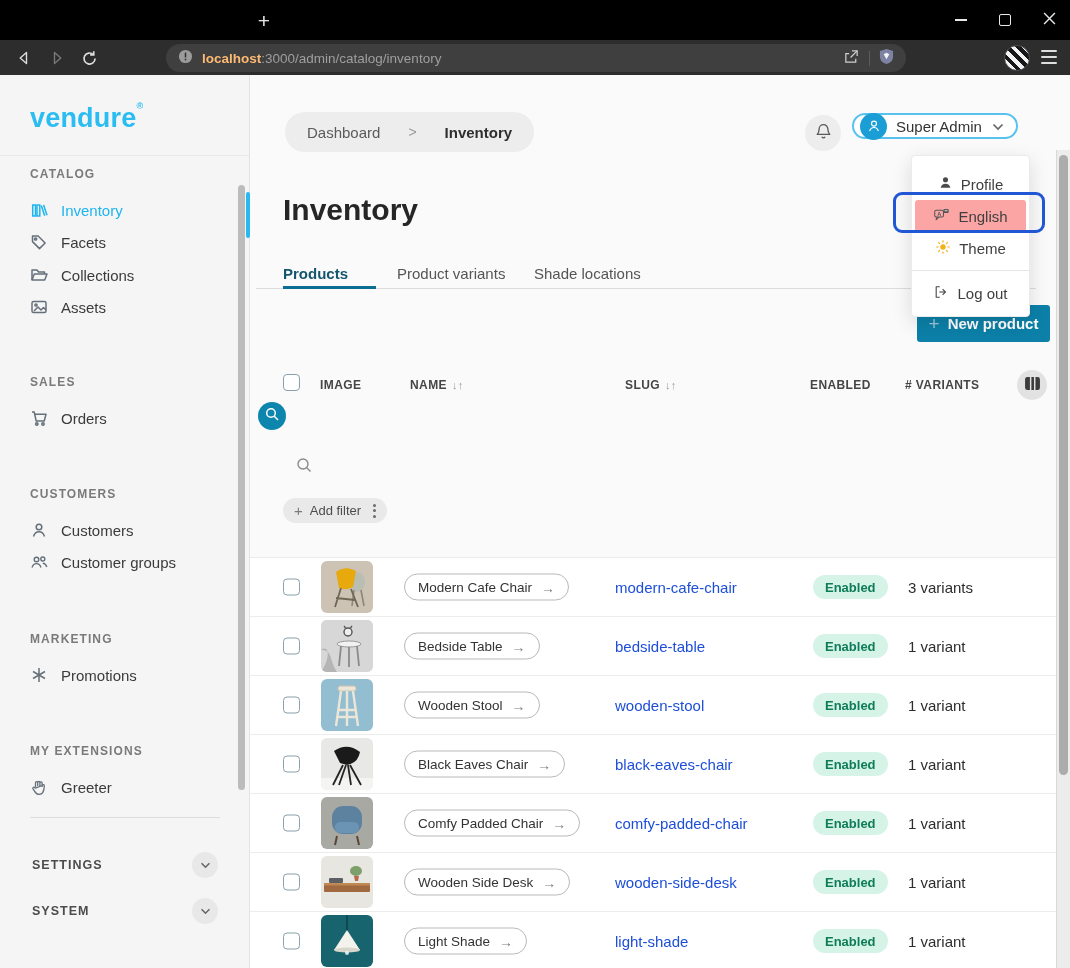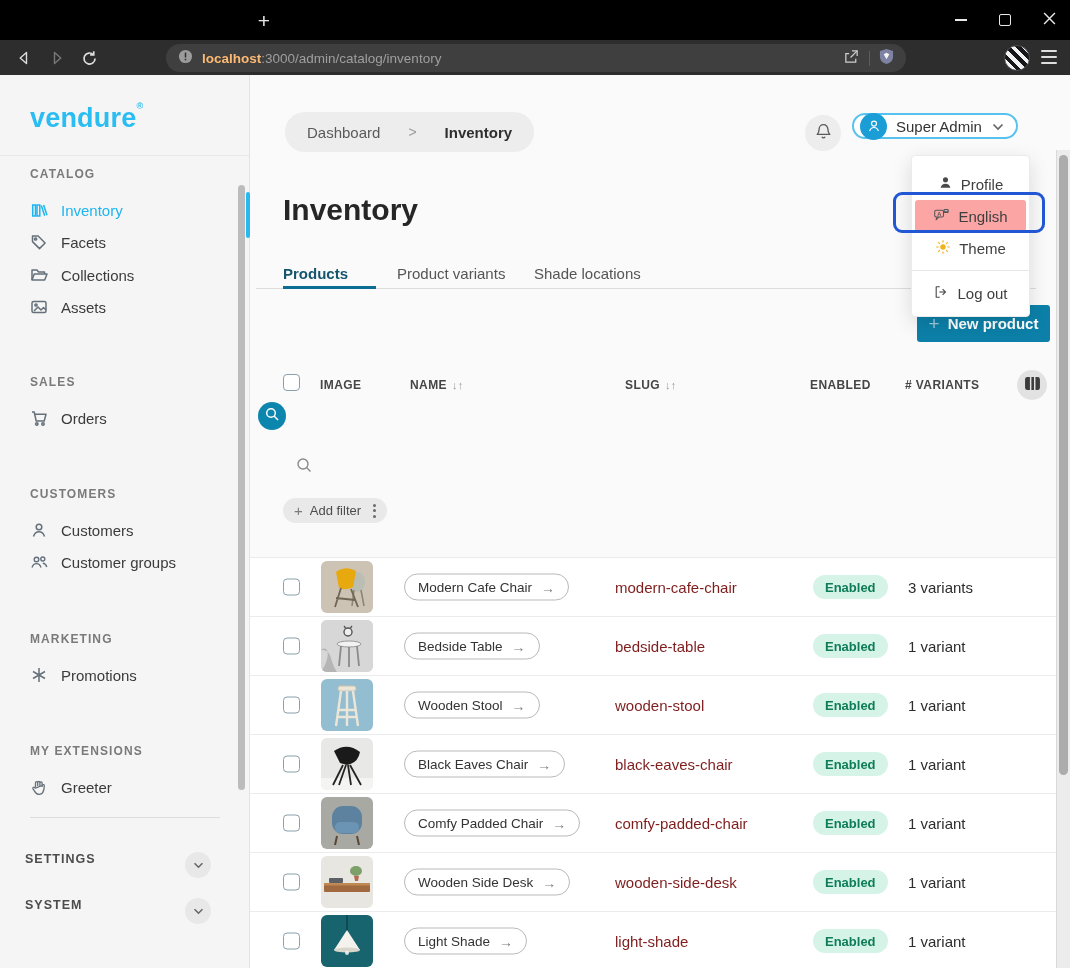--- a/index.html
+++ b/index.html
@@ -33,21 +33,21 @@
   .sidebar{position:absolute;left:0;top:0;width:250px;height:100%;background:#f5f5f5;border-right:1px solid #e3e3e3}
   .logo{position:absolute;left:30px;top:26px;font-size:27px;font-weight:700;color:#29bdf2;letter-spacing:.2px}
   .logo sup{font-size:9px;vertical-align:18px}
   .side-divider{position:absolute;left:0;right:0;top:80px;height:1px;background:#e8e8e8}
   .sec-label{position:absolute;left:30px;font-size:12px;font-weight:700;color:#7a7a7a;letter-spacing:1.1px}
   .nav-item{position:absolute;left:30px;height:32px;display:flex;align-items:center;gap:13px;font-size:15px;color:#3b3b3b;cursor:pointer}
   .nav-item svg{stroke:#65707a;flex:0 0 auto}
   .nav-item.active{color:#1db5ef}
   .nav-item.active svg{stroke:#1db5ef}
   .side-divider2{position:absolute;left:30px;width:190px;top:742px;height:1px;background:#ddd}
-  .collapse-row{position:absolute;left:25px;width:186px;height:26px;display:flex;justify-content:space-between;}
+  .collapse-row{position:absolute;left:32px;width:186px;height:26px;display:flex;justify-content:space-between;align-items:center}
   .collapse-label{font-size:12.5px;color:#4c4c4c;letter-spacing:1px;font-weight:600}
   .chev-btn{width:26px;height:26px;border-radius:50%;background:#e8e8e8;display:flex;align-items:center;justify-content:center;cursor:pointer}
   .side-thumb{position:absolute;left:238px;top:110px;width:7px;height:605px;background:#bcbcbc;border-radius:4px}
   .active-bar{position:absolute;left:246px;top:117px;width:4px;height:46px;background:#29b8ef;border-radius:2px}
 
   .content{position:absolute;left:250px;top:0;width:806px;height:100%;background:#fafafa}
 
   
   .breadcrumb{position:absolute;left:35px;top:37px;height:40px;display:inline-flex;align-items:center;gap:28px;padding:0 22px;background:#ededed;border-radius:20px;font-size:15px}
   .bc-root{color:#5a5a5a}
@@ -91,21 +91,21 @@
   .kebab i{width:3px;height:3px;border-radius:50%;background:#6a6a6a}
 
   
   .rows{position:absolute;left:0;top:482px;right:0}
   .row{position:relative;height:59px;background:#fff;border-top:1px solid #ececec}
   .row .cb{position:absolute;left:33px;top:50%;transform:translateY(-50%)}
   .thumb{position:absolute;left:71px;top:3px;width:52px;height:52px;border-radius:6px;overflow:hidden;cursor:pointer}
   .thumb svg{display:block}
   .chip{position:absolute;left:154px;top:50%;transform:translateY(-50%);height:27px;display:inline-flex;align-items:center;gap:9px;padding:0 13px;border:1px solid #b9b9b9;border-radius:14px;background:transparent;font-size:13.5px;color:#333;cursor:pointer;font-family:inherit;white-space:nowrap}
   .chip .arr{color:#7d7d7d;font-size:14px}
-  .slug{position:absolute;left:365px;top:50%;transform:translateY(-50%);font-size:15px;color:#7f1d1d}
+  .slug{position:absolute;left:365px;top:50%;transform:translateY(-50%);font-size:15px;color:#1d4ed8}
   .badge{position:absolute;left:563px;top:50%;transform:translateY(-50%);height:24px;display:inline-flex;align-items:center;padding:0 12px;border-radius:12px;background:#d5f4e7;color:#0e7c59;font-size:13px;font-weight:700}
   .variants{position:absolute;left:658px;top:50%;transform:translateY(-50%);font-size:15px;color:#2d2d2d}
 
   
   .scroll-right{position:absolute;left:1056px;top:75px;width:14px;height:893px;background:#ececec;border-left:1px solid #d9d9d9}
   .scroll-right .thumb-v{position:absolute;left:2px;top:5px;width:9px;height:620px;background:#acacac;border-radius:5px}
 </style>
 </head>
 <body>
 

